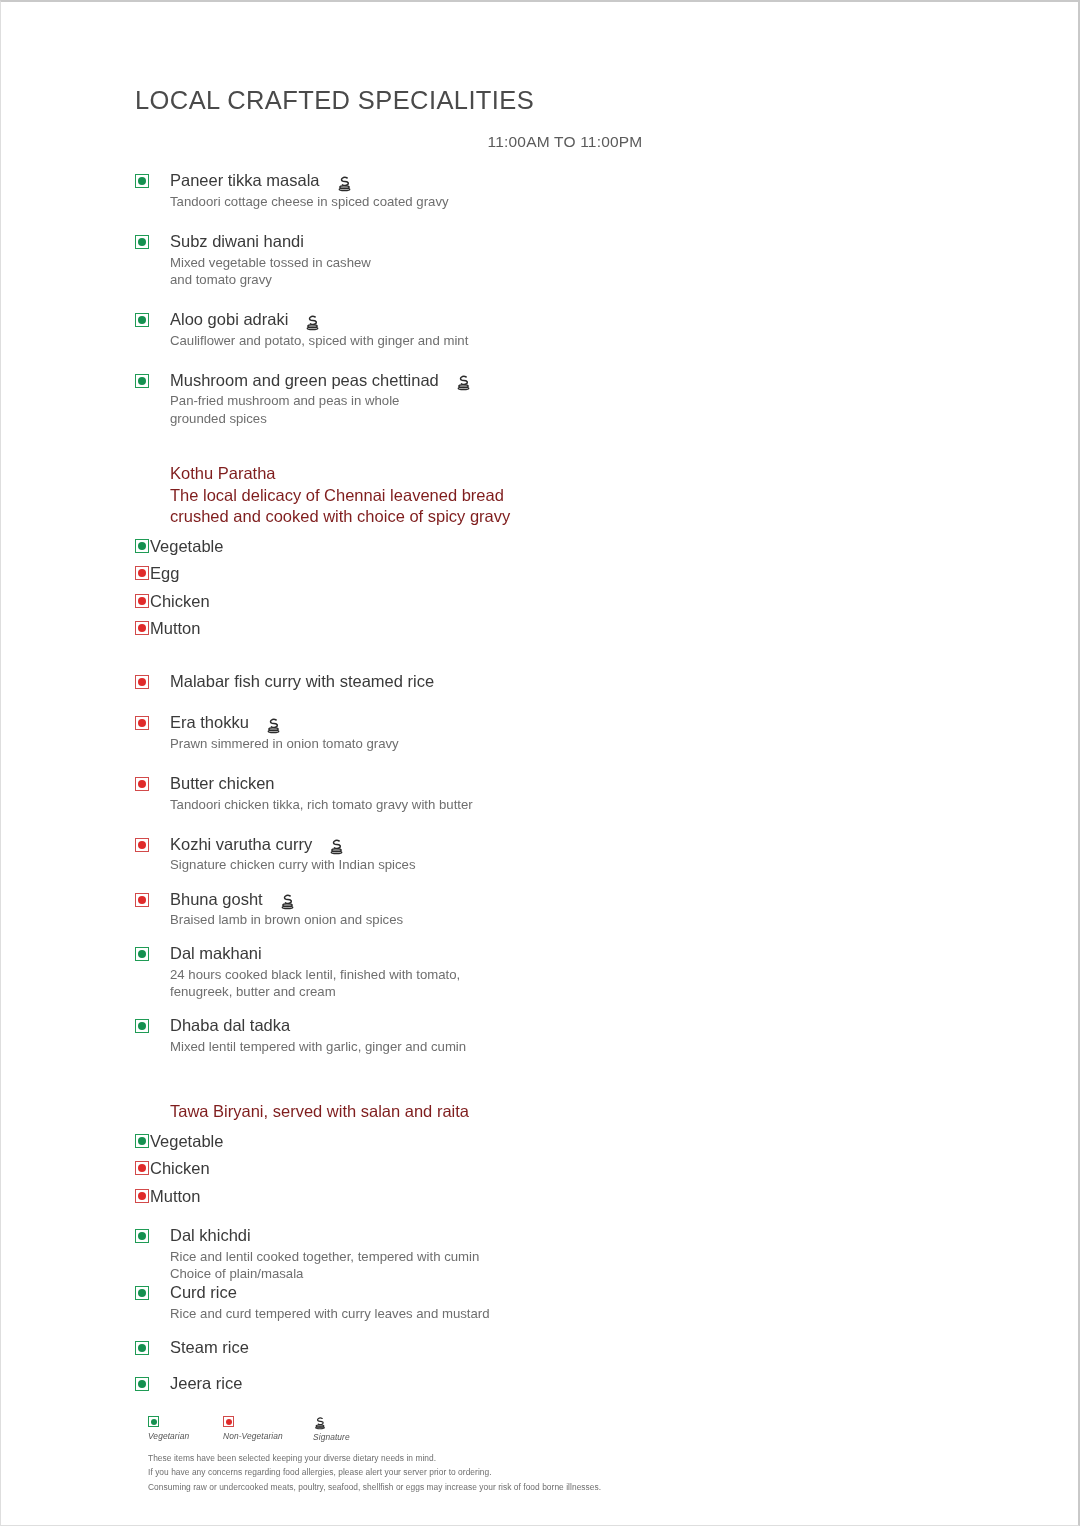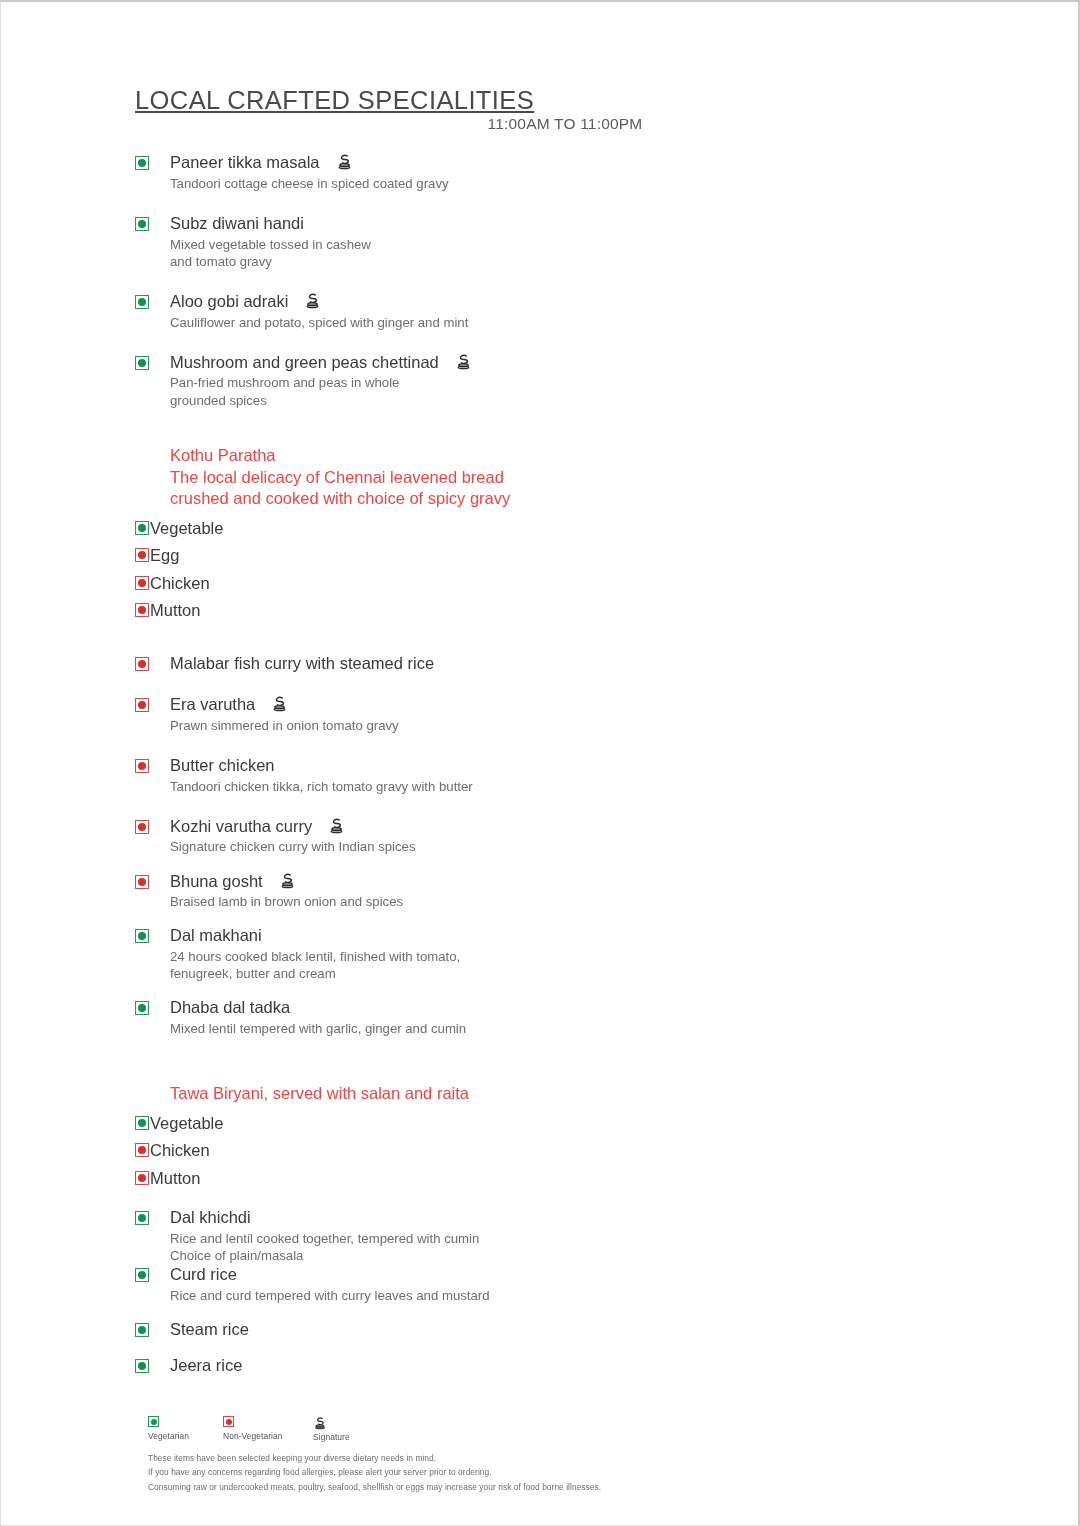--- a/index.html
+++ b/index.html
@@ -33,22 +33,21 @@
     width: 860px;
   }
 
   
   .menu-title {
     font-size: 25.5px;
     letter-spacing: 0.4px;
     font-weight: 400;
     color: #4a4a4a;
     line-height: 1.15;
-    margin: 0 0 0 0;
-    text-decoration: underline;
+    margin: 0 0 18px 0;
   }
   .menu-hours {
     font-size: 15.5px;
     color: #5b5b5b;
     font-weight: 400;
     letter-spacing: 0.2px;
     margin: 0 0 19px 0;
     text-align: center;
   }
 
@@ -82,21 +81,21 @@
   }
   .marker.nonveg { border-color: #d24a4a; }
   .marker.nonveg i { background: #e02b2b; }
 
   .item-name {
     font-size: 16.5px;
     font-weight: 400;
     color: #3a3a3a;
     line-height: 1.25;
     display: flex;
-    align-items: flex-start;
+    align-items: flex-end;
     gap: 16px;
   }
   .item-desc {
     font-size: 13.2px;
     color: #6e6e6e;
     line-height: 1.3;
     margin-top: 2px;
     white-space: pre-line;
   }
 
@@ -117,21 +116,21 @@
     padding-left: 15px;
     font-size: 16.5px;
     color: #3a3a3a;
     line-height: 1.0;
     margin-top: 11px;
   }
   .choice .marker { top: 1px; }
 
   .group-title {
     font-size: 16.5px;
-    color: #ef4444;
+    color: #7f1d1d;
     line-height: 1.25;
     padding-left: 35px;
   }
 
   
   #footer {
     position: absolute;
     left: 147px;
     top: 1414px;
     width: 830px;
@@ -140,20 +139,21 @@
     display: flex;
     align-items: flex-start;
     gap: 0px;
     margin-bottom: 9px;
   }
   .legend-item {
     width: 75px;
     display: flex;
     flex-direction: column;
     align-items: flex-start;
+    font-style: italic;
   }
   .legend-item.wide { width: 90px; justify-content: space-between; }
   .legend-mark {
     width: 11px;
     height: 11px;
     box-sizing: border-box;
     border: 1px solid #1f9b55;
     background: #fff;
     margin-bottom: 4px;
   }
@@ -284,21 +284,21 @@
           </span>
           <div class="item-name">
             <span>Malabar fish curry with steamed rice</span>
           </div>
         </div>
         <div class="item gap-lg">
           <span class="marker nonveg">
             <i></i>
           </span>
           <div class="item-name">
-            <span>Era varutha</span>
+            <span>Era thokku</span>
             <span class="sig" style="width:17px;height:17px;">
               <svg viewBox="0 0 24 24" width="17" height="17" aria-hidden="true">
                 <path d="M15.8 4.2c-2.1-1.1-5.1-1.0-6.9 0.4-1.3 1.0-1.5 2.6-0.3 3.6 0.9 0.8 2.4 1.0 3.9 1.1 1.8 0.1 3.4 0.3 4.2 1.1 1.0 0.9 0.8 2.4-0.5 3.3-1.8 1.3-5.0 1.3-7.1 0.2" fill="none" stroke="#2b2b2b" stroke-width="2.1" stroke-linecap="round"></path>
                 <ellipse cx="12" cy="17.1" rx="6.6" ry="1.9" fill="none" stroke="#2b2b2b" stroke-width="2.0"></ellipse>
                 <ellipse cx="12" cy="20.3" rx="7.4" ry="1.6" fill="none" stroke="#2b2b2b" stroke-width="1.9"></ellipse>
               </svg>
             </span>
           </div>
           <div class="item-desc">Prawn simmered in onion tomato gravy</div>
         </div>

